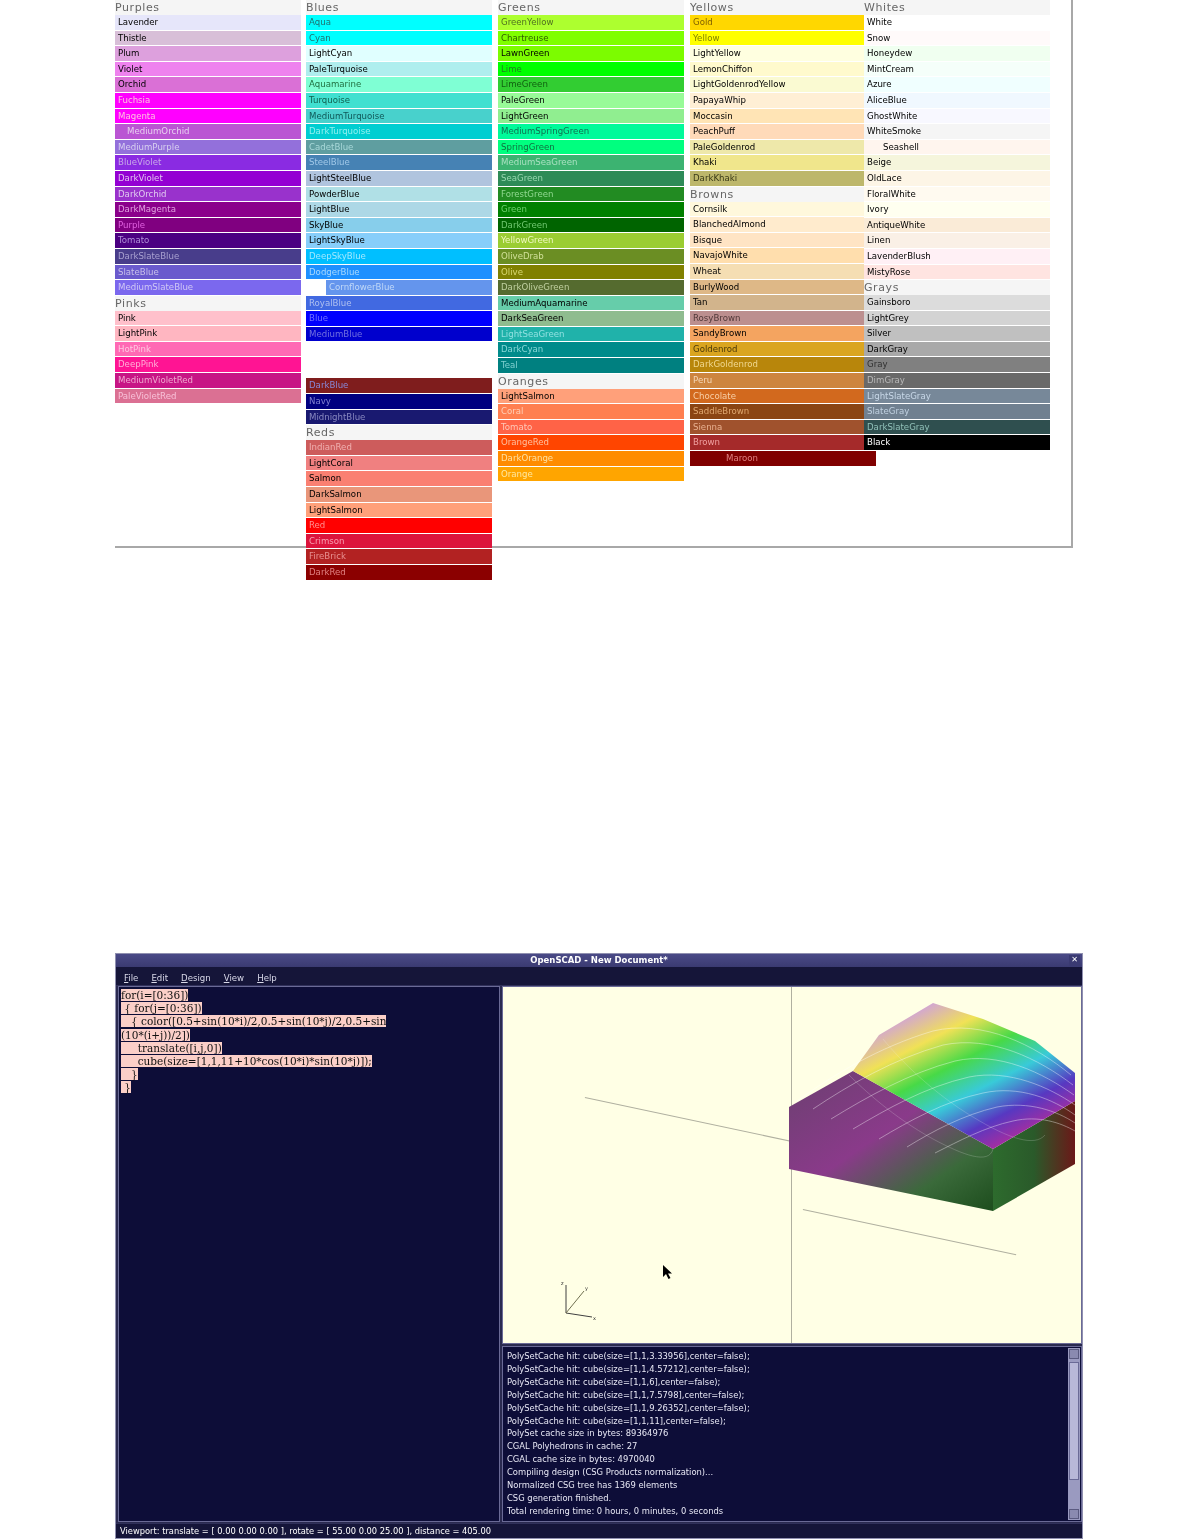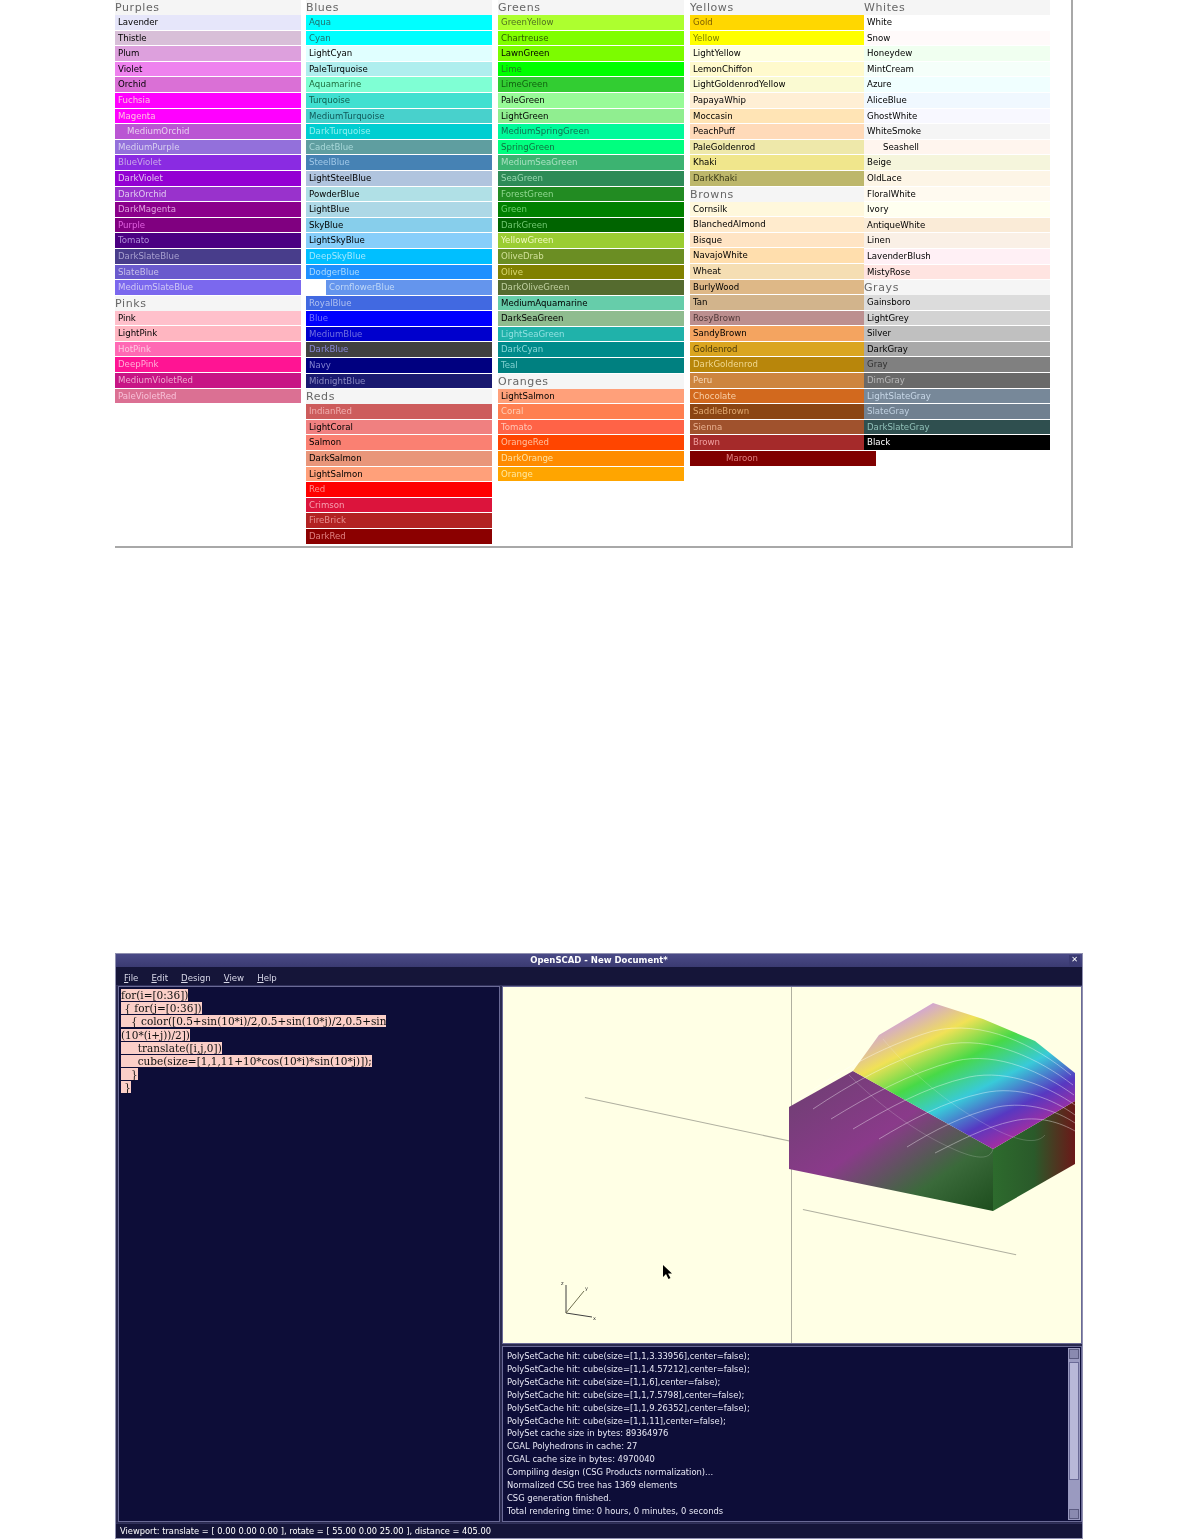--- a/index.html
+++ b/index.html
@@ -156,21 +156,21 @@
       <div class="swatch" style="background: rgb(176, 224, 230); color: rgb(0, 0, 0);">PowderBlue</div>
       <div class="swatch" style="background: rgb(173, 216, 230); color: rgb(0, 0, 0);">LightBlue</div>
       <div class="swatch" style="background: rgb(135, 206, 235); color: rgb(0, 0, 0);">SkyBlue</div>
       <div class="swatch" style="background: rgb(135, 206, 250); color: rgb(0, 0, 0);">LightSkyBlue</div>
       <div class="swatch" style="background: rgb(0, 191, 255); color: rgb(160, 232, 255);">DeepSkyBlue</div>
       <div class="swatch" style="background: rgb(30, 144, 255); color: rgb(168, 216, 255);">DodgerBlue</div>
       <div class="swatch" style="background: rgb(100, 149, 237); color: rgb(192, 216, 248); margin-left: 20px;">CornflowerBlue</div>
       <div class="swatch" style="background: rgb(65, 105, 225); color: rgb(176, 192, 240);">RoyalBlue</div>
       <div class="swatch" style="background: rgb(0, 0, 255); color: rgb(112, 112, 255);">Blue</div>
       <div class="swatch" style="background: rgb(0, 0, 205); color: rgb(112, 112, 224);">MediumBlue</div>
-      <div class="swatch" style="background: #404040; color: rgb(136, 136, 216);">DarkBlue</div>
+      <div class="swatch" style="background: #7f1d1d; color: rgb(136, 136, 216); margin-top: 36px;">DarkBlue</div>
       <div class="swatch" style="background: rgb(0, 0, 128); color: rgb(128, 128, 208);">Navy</div>
       <div class="swatch" style="background: rgb(25, 25, 112); color: rgb(136, 136, 192);">MidnightBlue</div>
       <div class="grp-title">Reds</div>
       <div class="swatch" style="background: rgb(205, 92, 92); color: rgb(240, 176, 176);">IndianRed</div>
       <div class="swatch" style="background: rgb(240, 128, 128); color: rgb(0, 0, 0);">LightCoral</div>
       <div class="swatch" style="background: rgb(250, 128, 114); color: rgb(0, 0, 0);">Salmon</div>
       <div class="swatch" style="background: rgb(233, 150, 122); color: rgb(0, 0, 0);">DarkSalmon</div>
       <div class="swatch" style="background: rgb(255, 160, 122); color: rgb(0, 0, 0);">LightSalmon</div>
       <div class="swatch" style="background: rgb(255, 0, 0); color: rgb(255, 144, 144);">Red</div>
       <div class="swatch" style="background: rgb(220, 20, 60); color: rgb(248, 160, 176);">Crimson</div>

